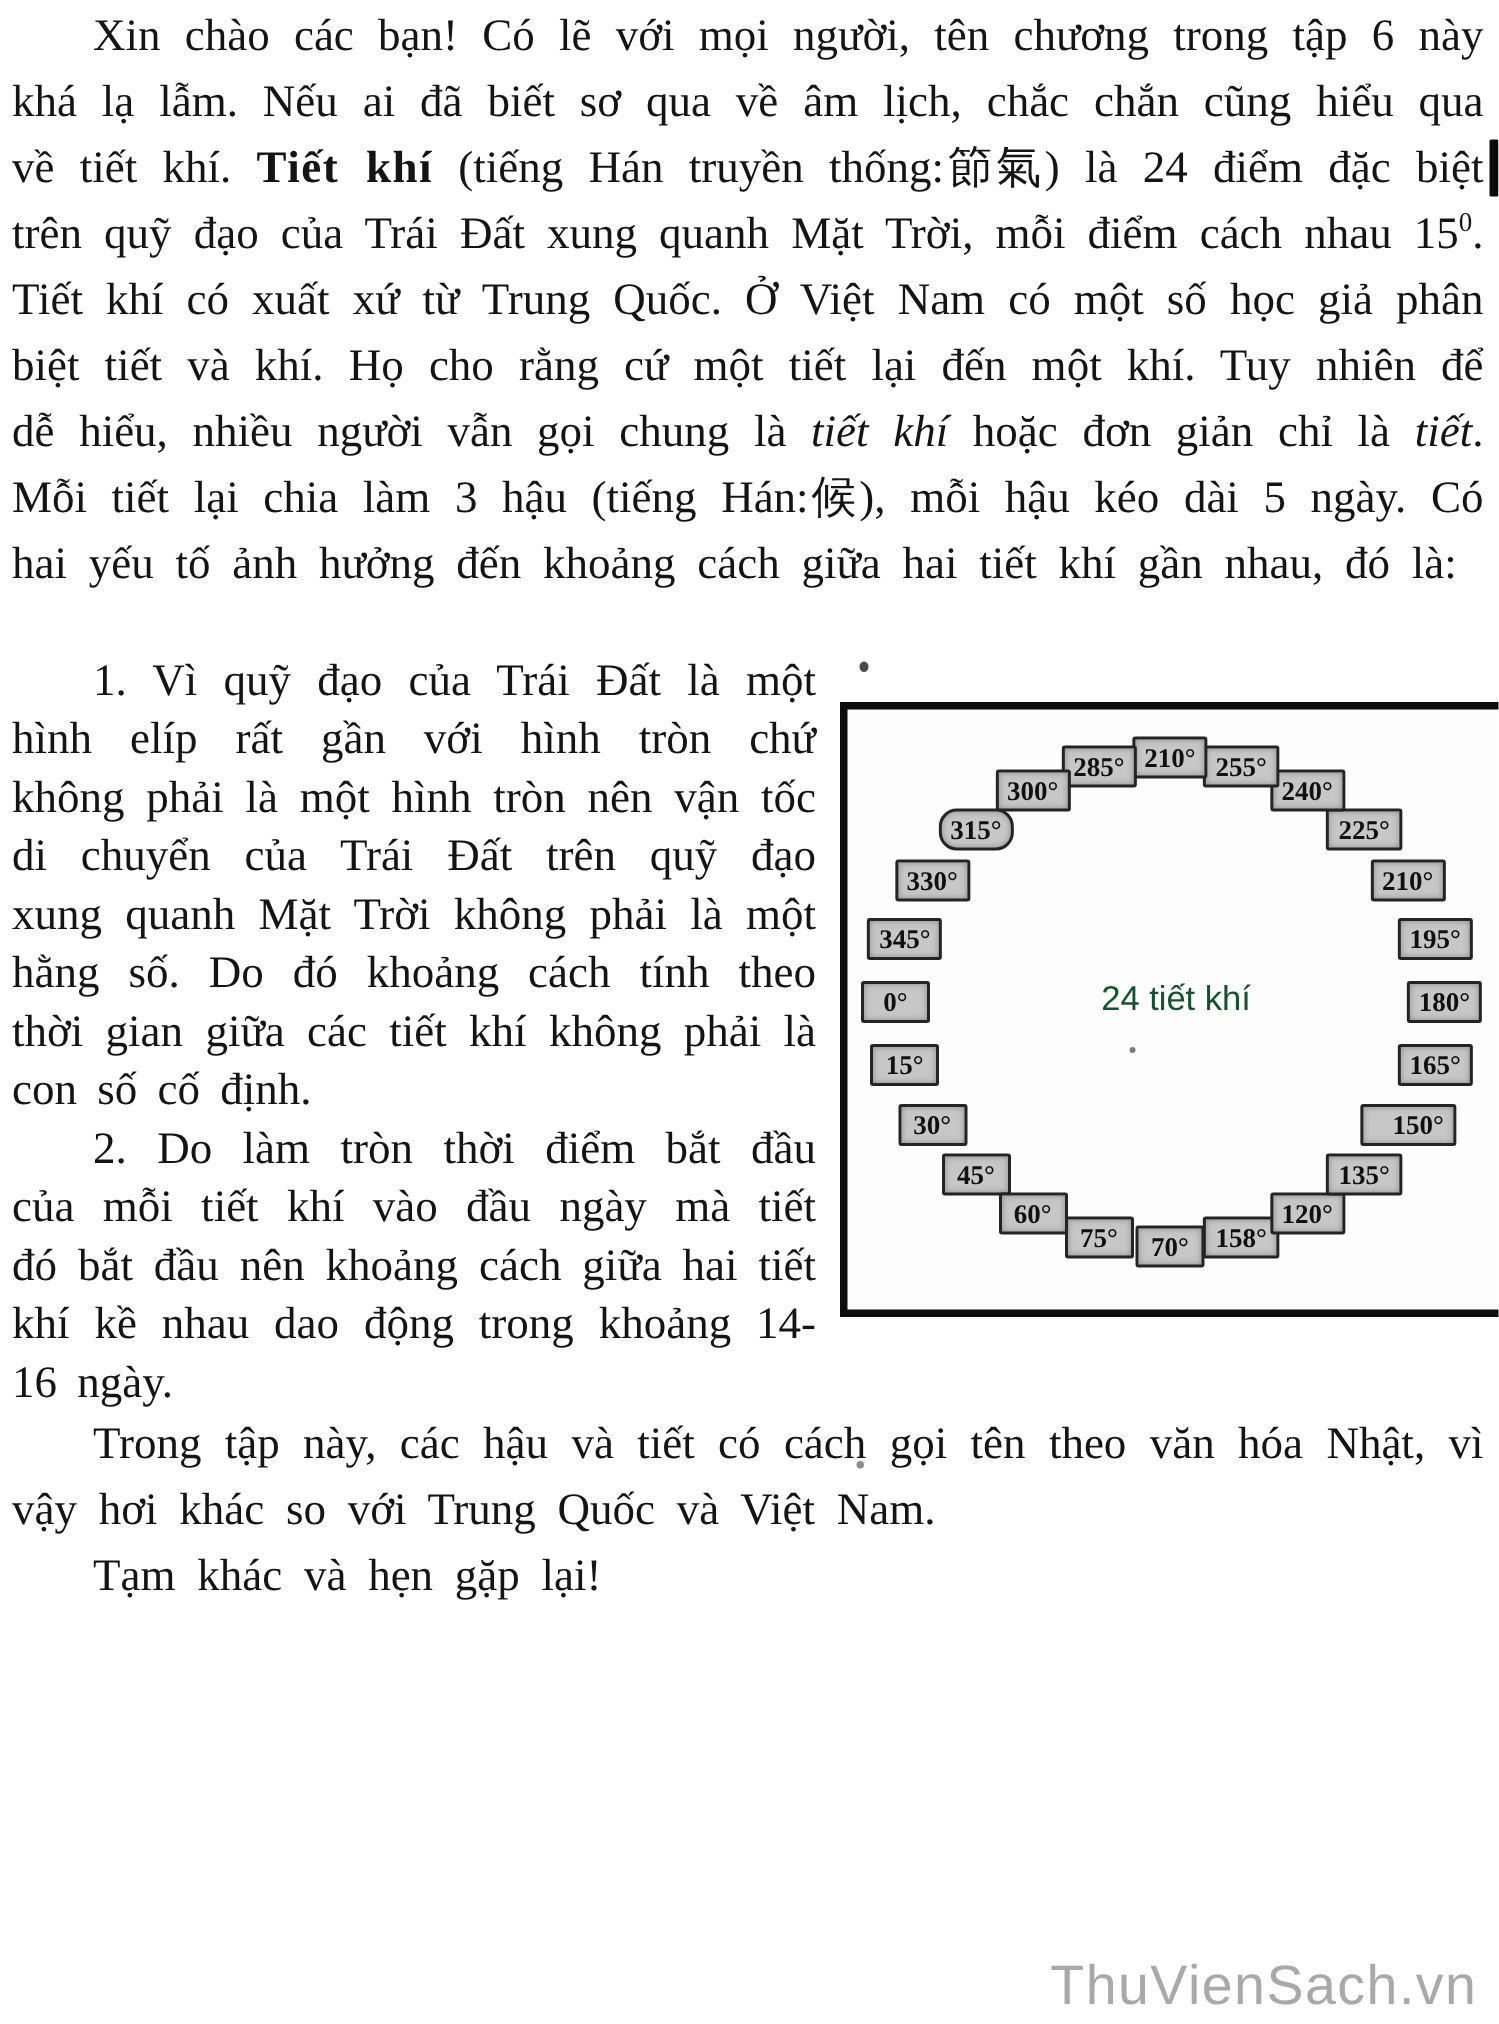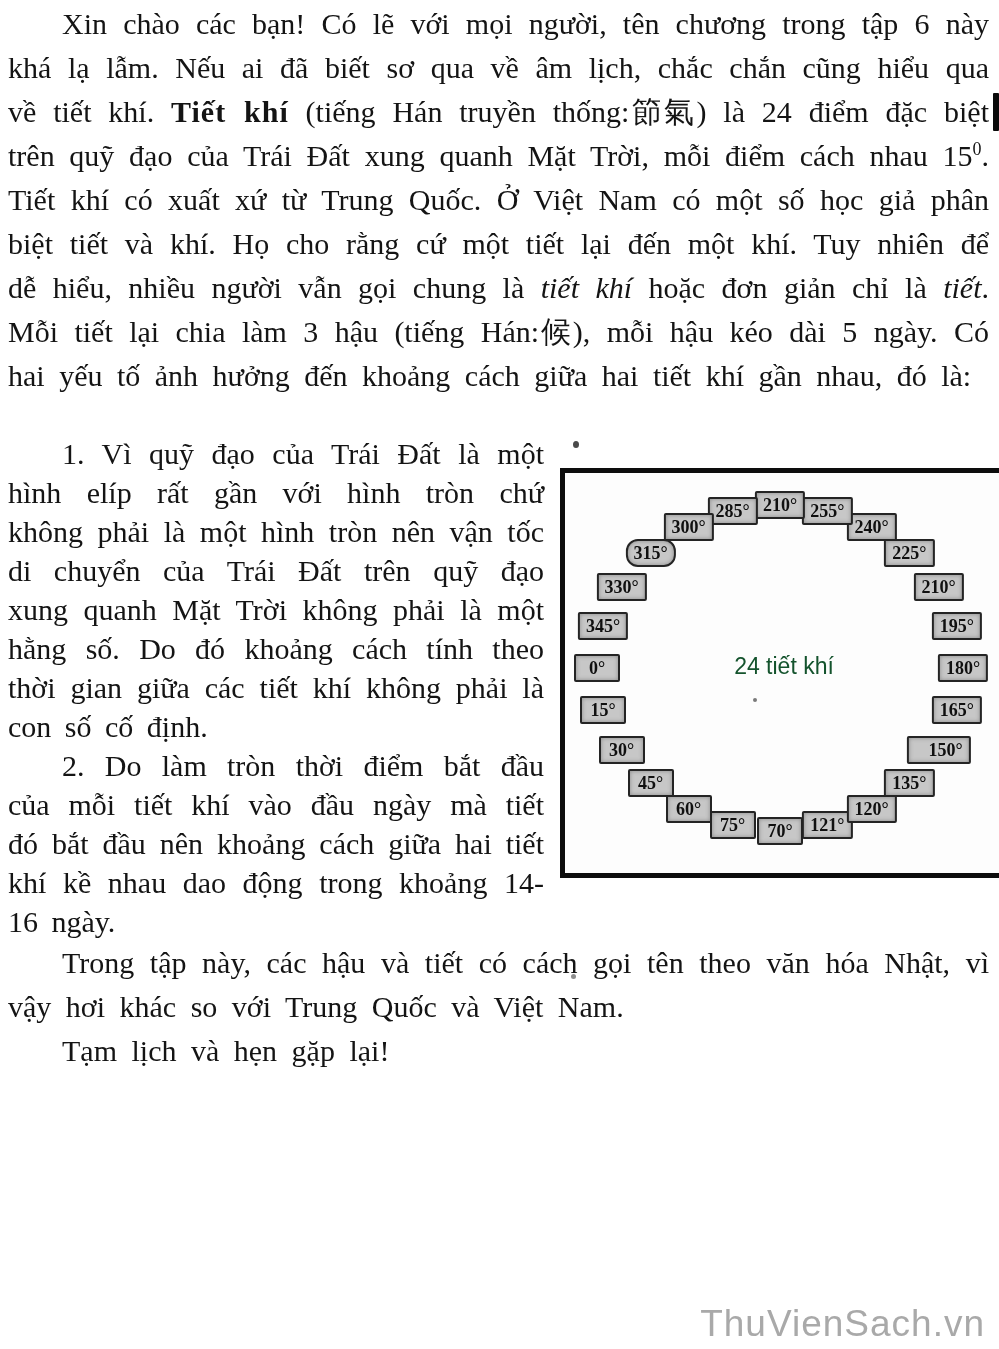--- a/index.html
+++ b/index.html
@@ -82,21 +82,21 @@
         <div class="diagram-title">24 tiết khí</div>
         <div class="center-dot"></div>
         <div>
             <div class="deg-box" style="left: 32px; top: 195px;">0°</div>
             <div class="deg-box" style="left: 38.2px; top: 237.2px;">15°</div>
             <div class="deg-box" style="left: 56.5px; top: 276.5px;">30°</div>
             <div class="deg-box" style="left: 85.6px; top: 310.3px;">45°</div>
             <div class="deg-box" style="left: 123.5px; top: 336.2px;">60°</div>
             <div class="deg-box" style="left: 167.6px; top: 352.4px;">75°</div>
             <div class="deg-box" style="left: 215px; top: 358px;">70°</div>
-            <div class="deg-box" style="left: 262.4px; top: 352.4px;">121°</div>
+            <div class="deg-box" style="left: 262.4px; top: 352.4px;">158°</div>
             <div class="deg-box" style="left: 306.5px; top: 336.2px;">120°</div>
             <div class="deg-box" style="left: 344.4px; top: 310.3px;">135°</div>
             <div class="deg-box" style="left: 373.5px; top: 276.5px; padding-left: 20px;">150°</div>
             <div class="deg-box" style="left: 391.8px; top: 237.2px;">165°</div>
             <div class="deg-box" style="left: 398px; top: 195px;">180°</div>
             <div class="deg-box" style="left: 391.8px; top: 152.8px;">195°</div>
             <div class="deg-box" style="left: 373.5px; top: 113.5px;">210°</div>
             <div class="deg-box" style="left: 344.4px; top: 79.7px;">225°</div>
             <div class="deg-box" style="left: 306.5px; top: 53.8px;">240°</div>
             <div class="deg-box" style="left: 262.4px; top: 37.6px;">255°</div>
@@ -107,21 +107,21 @@
             <div class="deg-box" style="left: 56.5px; top: 113.5px; text-align: center;">330°</div>
             <div class="deg-box" style="left: 38.2px; top: 152.8px;">345°</div>
           </div>
       </div>
     </div>
   </div>
 
   <p class="body-text indent para-trong">Trong tập này, các hậu và tiết có cách gọi tên theo văn hóa Nhật, vì vậy hơi khác so với Trung Quốc và Việt Nam.</p>
 
 
-  <p class="body-text indent para-farewell">Tạm lịch và hẹn gặp lại!</p>
+  <p class="body-text indent para-farewell">Tạm khác và hẹn gặp lại!</p>
 
 </div>
 
 <div class="watermark">ThuVienSach.vn</div>
 
 <div class="edge-artifact"></div>
 <div class="dot-a"></div>
 <div class="dot-b"></div>
 
 </body></html>

